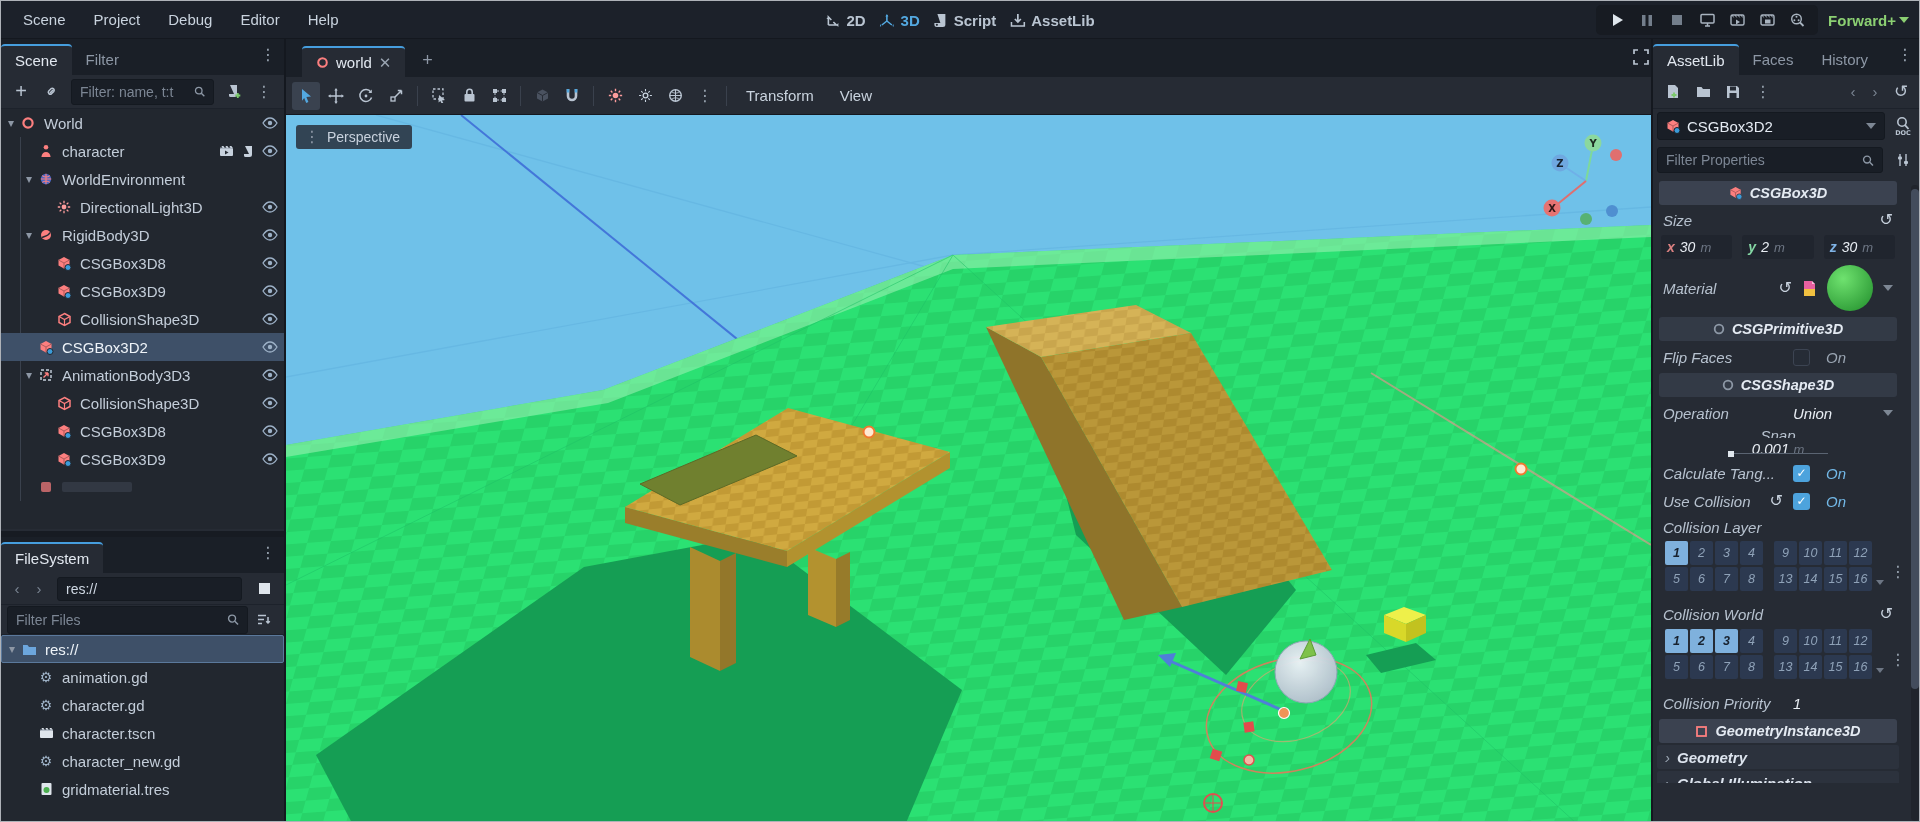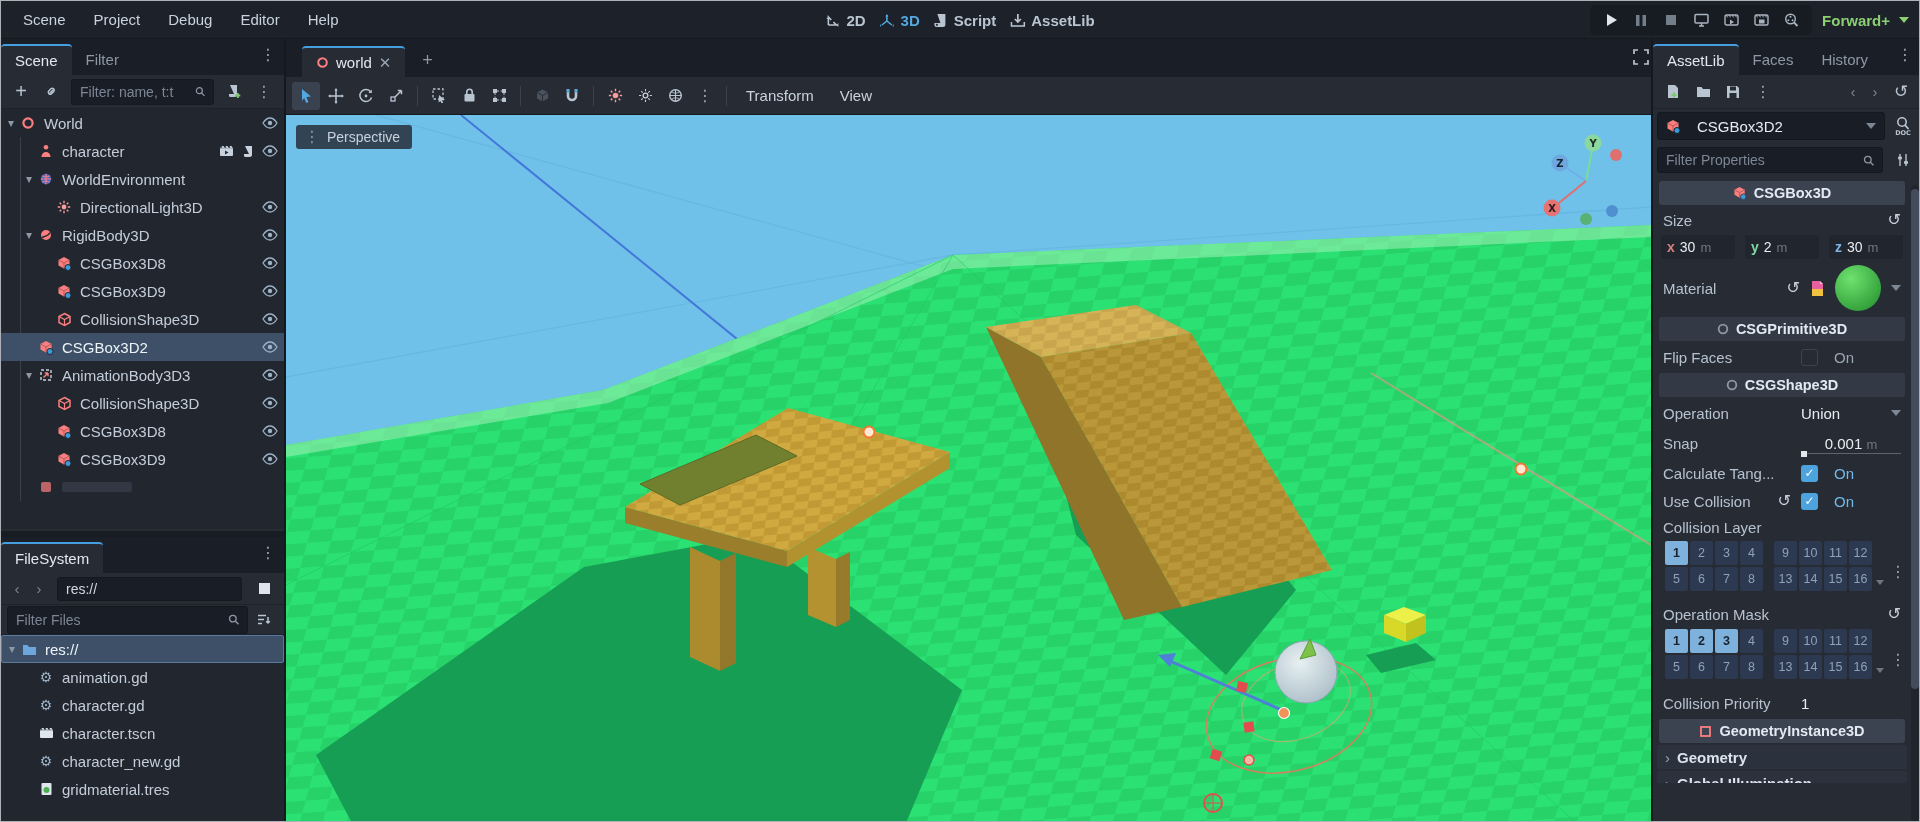--- a/index.html
+++ b/index.html
@@ -12,55 +12,55 @@
   
   .menubar{position:absolute;left:0;top:0;width:100%;height:38px;background:#1c212a;border-bottom:1px solid #14181f;display:flex;align-items:center;}
   .menus{display:flex;align-items:center;padding-left:10px;gap:4px;}
   .menu-item{padding:4px 12px;color:#c9d3de;border-radius:3px;cursor:default;}
   .ws-switch{position:absolute;left:50%;top:0;transform:translateX(-50%);height:38px;display:flex;align-items:center;gap:14px;}
   .ws-item{display:flex;align-items:center;gap:6px;color:#b9c4d1;font-weight:bold;}
   .ws-item.active{color:#53a8e0;}
   .run-bar{position:absolute;right:10px;top:0;height:38px;display:flex;align-items:center;gap:10px;}
   .transport{display:flex;align-items:center;gap:4px;background:#171b22;border-radius:5px;padding:3px 8px;}
   .tbtn{width:26px;height:24px;display:flex;align-items:center;justify-content:center;color:#a9b4c0;border-radius:3px;}
-  .renderer{display:flex;align-items:center;gap:9px;color:var(--c-forward-green);font-weight:bold;}
+  .renderer{display:flex;align-items:center;gap:3px;color:var(--c-forward-green);font-weight:bold;}
   .chev-d{width:0;height:0;border-left:5px solid transparent;border-right:5px solid transparent;border-top:6px solid #7d8794;display:inline-block;}
   
   .workspace{position:absolute;left:0;top:38px;width:100%;height:784px;background:#171b22;}
   .left-dock{position:absolute;left:0;top:0;width:283px;height:784px;}
   .center-col{position:absolute;left:283px;top:0;width:1369px;height:784px;background:#262b34;border-left:2px solid #14181f;border-right:2px solid #14181f;}
   .inspector-dock{position:absolute;left:1652px;top:0;width:268px;height:784px;background:#262b34;}
   
   .tabstrip{height:36px;background:#1a1f27;display:flex;align-items:flex-end;position:relative;}
   .tab{height:31px;display:flex;align-items:center;gap:7px;padding:0 14px;color:#8d97a5;background:transparent;border-radius:4px 4px 0 0;}
   .tab.active{background:#262b34;color:#e2e8f0;border-top:2px solid var(--c-accent-blue);}
   .kebab{color:#9aa5b2;font-size:16px;padding:0 6px;line-height:1;}
   .strip-right{position:absolute;right:2px;top:8px;display:flex;align-items:center;}
   .toolbar{height:34px;display:flex;align-items:center;padding:0 6px;gap:2px;background:#262b34;border-bottom:1px solid #1d222b;}
   .ib{min-width:28px;height:28px;display:flex;align-items:center;justify-content:center;border-radius:3px;color:#b9c4d1;}
   .ib.pressed{background:#3a424f;}
-  .field{background:#191e26;border:1px solid #141920;border-radius:3px;color:#cfd8e3;height:26px;display:flex;align-items:center;padding:0 8px;gap:16px;}
+  .field{background:#191e26;border:1px solid #141920;border-radius:3px;color:#cfd8e3;height:26px;display:flex;align-items:center;padding:0 8px;gap:6px;}
   input.txt{background:transparent;border:none;outline:none;color:#cfd8e3;width:100%;font-size:14px;}
   input.txt::placeholder{color:#7c8694;}
   .sep{width:1px;height:20px;background:#3a414d;margin:0 5px;}
   
   .tree{position:relative;background:#22272f;overflow:hidden;}
   .trow{position:relative;height:28px;display:flex;align-items:center;color:#c3cdd9;}
   .trow .chev{width:16px;text-align:center;color:#8d97a5;font-size:12px;flex:0 0 16px;}
   .trow .ticon{width:18px;height:16px;display:flex;align-items:center;justify-content:center;flex:0 0 18px;}
   .trow .tlabel{padding-left:7px;white-space:nowrap;}
   .trow .rside{position:absolute;right:6px;top:0;height:28px;display:flex;align-items:center;gap:8px;}
   .trow.sel{background:var(--c-selection);color:#eef3f8;}
   .guide{position:absolute;width:1px;background:#3a414d;left:19px;}
   
   .fsrow{height:28px;}
   
   .obj-selector{height:34px;display:flex;align-items:center;padding:2px 4px;gap:4px;background:#262b34;}
   .filter-row{height:34px;display:flex;align-items:center;padding:2px 4px;gap:6px;background:#262b34;}
-  .props{position:relative;height:606px;overflow:hidden;background:#262b34;padding:2px 14px 0 4px;}
+  .props{position:relative;height:606px;overflow:hidden;background:#262b34;padding:2px 22px 0 4px;font-style:italic;}
   .prow{display:flex;align-items:center;height:28px;padding:0 6px;position:relative;}
   .plabel{color:#b7c2cf;white-space:nowrap;overflow:hidden;flex:1 1 auto;}
   .pcat{height:24px;margin:2px 2px;background:#3b4250;border-radius:3px;display:flex;align-items:center;justify-content:center;gap:7px;font-weight:bold;color:#e4eaf2;font-size:14.5px;}
   .pcat.sub{background:#333a46;}
   .pgroup{height:24px;margin:2px 0;background:#2c323d;border-radius:2px;display:flex;align-items:center;gap:7px;padding:0 8px;font-weight:bold;color:#dde4ee;}
   .pgroup .arrow{color:#9aa5b2;font-weight:normal;}
   .revert{color:#c9d3df;font-size:16px;line-height:1;}
   .vecrow{display:flex;align-items:center;gap:10px;height:28px;padding:0 4px;}
   .vfield{flex:1;height:24px;background:#20252e;border-radius:3px;display:flex;align-items:center;padding:0 6px;gap:5px;font-size:14px;}
   .vfield .ax{font-weight:bold;}
@@ -900,21 +900,21 @@
         </div>
 
         <div class="prow">
           <span class="plabel">Operation</span>
           <span class="valcol" style="color:#e8edf3;">
             <span style="flex:1;">Union</span>
             <span class="chev-d"></span>
           </span>
         </div>
 
-        <div class="prow" style="height:32px;">
+        <div class="prow" style="height:32px;flex-direction:column;">
           <span class="plabel">Snap</span>
           <span class="valcol" style="position:relative;height:100%;align-items:center;">
             <span style="flex:1;text-align:center;color:#e8edf3;"><span>0.001</span> <span class="unit">m</span></span>
             <span style="position:absolute;left:0;right:0;bottom:5px;height:1px;background:#5a6472;"></span>
             <span style="position:absolute;left:0;bottom:2px;width:6px;height:6px;background:#dfe6ec;"></span>
           </span>
         </div>
 
         <div class="prow">
           <span class="plabel">Calculate Tang...</span>
@@ -957,21 +957,21 @@
                 <span class="cgcell">14</span>
                 <span class="cgcell">15</span>
                 <span class="cgcell">16</span>
               </div>
             </div>
           <span class="mini-chev"></span>
           <span class="kebab" style="margin-top:8px;">⋮</span>
         </div>
 
         <div class="prow" style="height:26px;margin-top:4px;">
-          <span class="plabel">Operation Mask</span>
+          <span class="plabel">Collision World</span>
           <span class="revert">↺</span>
         </div>
         <div class="gridwrap">
           <div class="cgrid">
               <div class="cgrow">
                 <span class="cgcell on">1</span>
                 <span class="cgcell on">2</span>
                 <span class="cgcell on">3</span>
                 <span class="cgcell">4</span>
                 <span class="cgcell gap">9</span>

